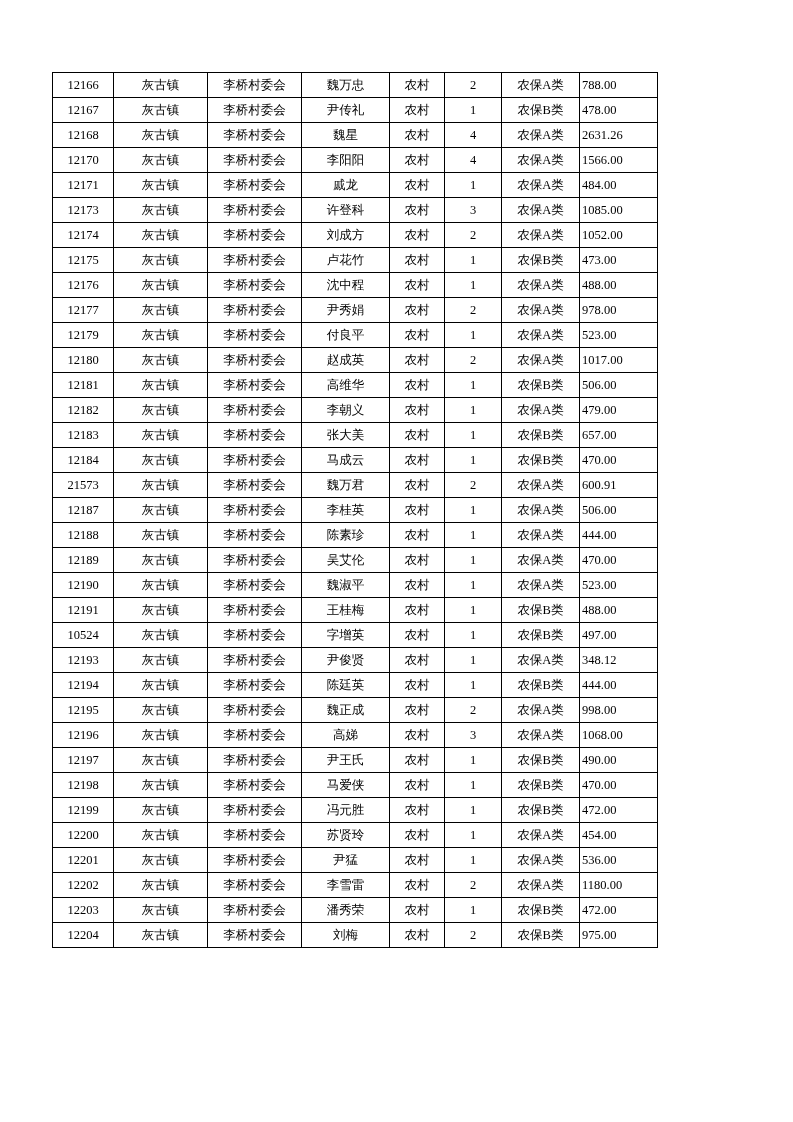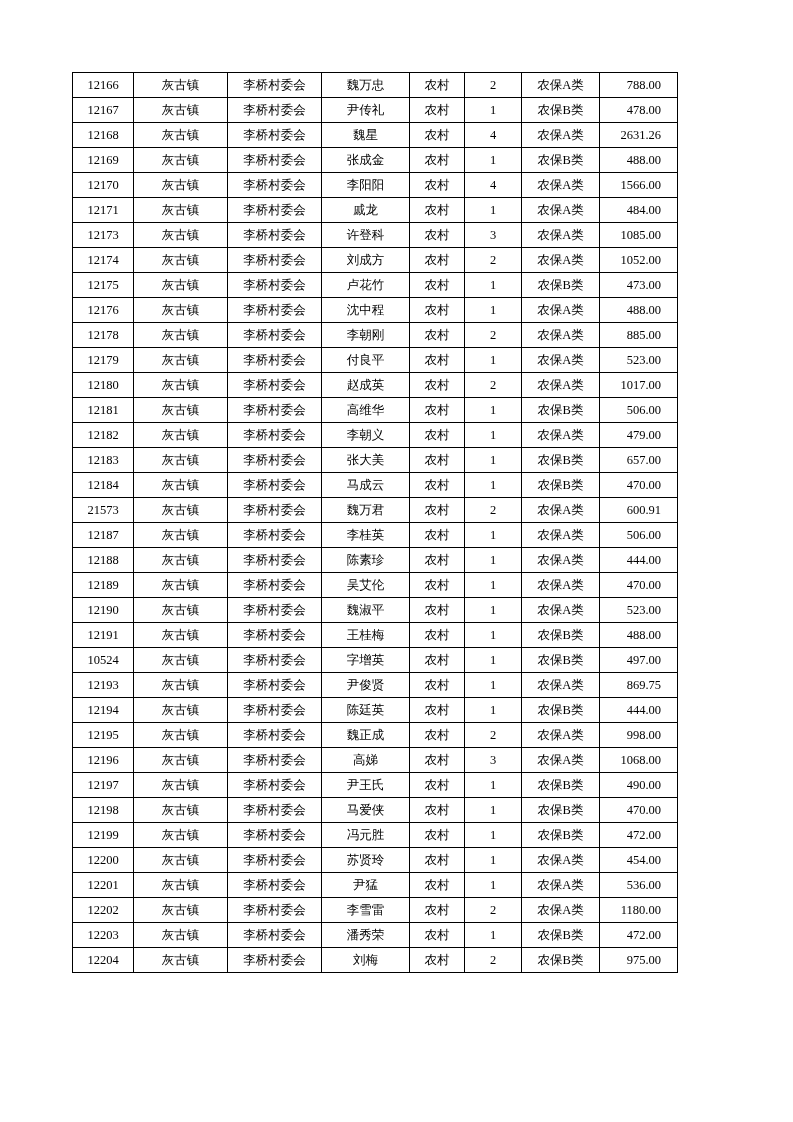--- a/index.html
+++ b/index.html
@@ -10,38 +10,38 @@
   body {
     width: 793px;
     height: 1122px;
     position: relative;
     font-family: "Liberation Serif", "DejaVu Serif", serif;
     color: #000000;
   }
   .sheet {
     position: absolute;
     top: 72px;
-    left: 72px;
+    left: 52px;
   }
   table.grid {
     border-collapse: collapse;
     table-layout: fixed;
   }
   table.grid td {
     border: 1px solid #000000;
     height: 24px;
     font-size: 12.5px;
     text-align: center;
     vertical-align: middle;
     padding: 0 2px;
     white-space: nowrap;
     overflow: hidden;
   }
   table.grid td.col-amount {
-    text-align: right;
+    text-align: left;
     padding-right: 16px;
   }
   col.c-id       { width: 61px; }
   col.c-town     { width: 94px; }
   col.c-village  { width: 94px; }
   col.c-name     { width: 88px; }
   col.c-type     { width: 55px; }
   col.c-count    { width: 57px; }
   col.c-category { width: 78px; }
   col.c-amount   { width: 78px; }
@@ -86,238 +86,228 @@
     <td>12168</td>
     <td>灰古镇</td>
     <td>李桥村委会</td>
     <td>魏星</td>
     <td>农村</td>
     <td>4</td>
     <td>农保A类</td>
     <td class="col-amount">2631.26</td>
   </tr>
         <tr>
-    <td>12169</td>
-    <td>灰古镇</td>
-    <td>李桥村委会</td>
-    <td>张成金</td>
-    <td>农村</td>
-    <td>1</td>
-    <td>农保B类</td>
+    <td>12170</td>
+    <td>灰古镇</td>
+    <td>李桥村委会</td>
+    <td>李阳阳</td>
+    <td>农村</td>
+    <td>4</td>
+    <td>农保A类</td>
+    <td class="col-amount">1566.00</td>
+  </tr>
+        <tr>
+    <td>12171</td>
+    <td>灰古镇</td>
+    <td>李桥村委会</td>
+    <td>戚龙</td>
+    <td>农村</td>
+    <td>1</td>
+    <td>农保A类</td>
+    <td class="col-amount">484.00</td>
+  </tr>
+        <tr>
+    <td>12173</td>
+    <td>灰古镇</td>
+    <td>李桥村委会</td>
+    <td>许登科</td>
+    <td>农村</td>
+    <td>3</td>
+    <td>农保A类</td>
+    <td class="col-amount">1085.00</td>
+  </tr>
+        <tr>
+    <td>12174</td>
+    <td>灰古镇</td>
+    <td>李桥村委会</td>
+    <td>刘成方</td>
+    <td>农村</td>
+    <td>2</td>
+    <td>农保A类</td>
+    <td class="col-amount">1052.00</td>
+  </tr>
+        <tr>
+    <td>12175</td>
+    <td>灰古镇</td>
+    <td>李桥村委会</td>
+    <td>卢花竹</td>
+    <td>农村</td>
+    <td>1</td>
+    <td>农保B类</td>
+    <td class="col-amount">473.00</td>
+  </tr>
+        <tr>
+    <td>12176</td>
+    <td>灰古镇</td>
+    <td>李桥村委会</td>
+    <td>沈中程</td>
+    <td>农村</td>
+    <td>1</td>
+    <td>农保A类</td>
     <td class="col-amount">488.00</td>
   </tr>
         <tr>
-    <td>12170</td>
-    <td>灰古镇</td>
-    <td>李桥村委会</td>
-    <td>李阳阳</td>
-    <td>农村</td>
-    <td>4</td>
-    <td>农保A类</td>
-    <td class="col-amount">1566.00</td>
-  </tr>
-        <tr>
-    <td>12171</td>
-    <td>灰古镇</td>
-    <td>李桥村委会</td>
-    <td>戚龙</td>
-    <td>农村</td>
-    <td>1</td>
-    <td>农保A类</td>
-    <td class="col-amount">484.00</td>
-  </tr>
-        <tr>
-    <td>12173</td>
-    <td>灰古镇</td>
-    <td>李桥村委会</td>
-    <td>许登科</td>
-    <td>农村</td>
-    <td>3</td>
-    <td>农保A类</td>
-    <td class="col-amount">1085.00</td>
-  </tr>
-        <tr>
-    <td>12174</td>
-    <td>灰古镇</td>
-    <td>李桥村委会</td>
-    <td>刘成方</td>
-    <td>农村</td>
-    <td>2</td>
-    <td>农保A类</td>
-    <td class="col-amount">1052.00</td>
-  </tr>
-        <tr>
-    <td>12175</td>
-    <td>灰古镇</td>
-    <td>李桥村委会</td>
-    <td>卢花竹</td>
-    <td>农村</td>
-    <td>1</td>
-    <td>农保B类</td>
-    <td class="col-amount">473.00</td>
-  </tr>
-        <tr>
-    <td>12176</td>
-    <td>灰古镇</td>
-    <td>李桥村委会</td>
-    <td>沈中程</td>
-    <td>农村</td>
-    <td>1</td>
-    <td>农保A类</td>
+    <td>12177</td>
+    <td>灰古镇</td>
+    <td>李桥村委会</td>
+    <td>尹秀娟</td>
+    <td>农村</td>
+    <td>2</td>
+    <td>农保A类</td>
+    <td class="col-amount">978.00</td>
+  </tr>
+        <tr>
+    <td>12179</td>
+    <td>灰古镇</td>
+    <td>李桥村委会</td>
+    <td>付良平</td>
+    <td>农村</td>
+    <td>1</td>
+    <td>农保A类</td>
+    <td class="col-amount">523.00</td>
+  </tr>
+        <tr>
+    <td>12180</td>
+    <td>灰古镇</td>
+    <td>李桥村委会</td>
+    <td>赵成英</td>
+    <td>农村</td>
+    <td>2</td>
+    <td>农保A类</td>
+    <td class="col-amount">1017.00</td>
+  </tr>
+        <tr>
+    <td>12181</td>
+    <td>灰古镇</td>
+    <td>李桥村委会</td>
+    <td>高维华</td>
+    <td>农村</td>
+    <td>1</td>
+    <td>农保B类</td>
+    <td class="col-amount">506.00</td>
+  </tr>
+        <tr>
+    <td>12182</td>
+    <td>灰古镇</td>
+    <td>李桥村委会</td>
+    <td>李朝义</td>
+    <td>农村</td>
+    <td>1</td>
+    <td>农保A类</td>
+    <td class="col-amount">479.00</td>
+  </tr>
+        <tr>
+    <td>12183</td>
+    <td>灰古镇</td>
+    <td>李桥村委会</td>
+    <td>张大美</td>
+    <td>农村</td>
+    <td>1</td>
+    <td>农保B类</td>
+    <td class="col-amount">657.00</td>
+  </tr>
+        <tr>
+    <td>12184</td>
+    <td>灰古镇</td>
+    <td>李桥村委会</td>
+    <td>马成云</td>
+    <td>农村</td>
+    <td>1</td>
+    <td>农保B类</td>
+    <td class="col-amount">470.00</td>
+  </tr>
+        <tr>
+    <td>21573</td>
+    <td>灰古镇</td>
+    <td>李桥村委会</td>
+    <td>魏万君</td>
+    <td>农村</td>
+    <td>2</td>
+    <td>农保A类</td>
+    <td class="col-amount">600.91</td>
+  </tr>
+        <tr>
+    <td>12187</td>
+    <td>灰古镇</td>
+    <td>李桥村委会</td>
+    <td>李桂英</td>
+    <td>农村</td>
+    <td>1</td>
+    <td>农保A类</td>
+    <td class="col-amount">506.00</td>
+  </tr>
+        <tr>
+    <td>12188</td>
+    <td>灰古镇</td>
+    <td>李桥村委会</td>
+    <td>陈素珍</td>
+    <td>农村</td>
+    <td>1</td>
+    <td>农保A类</td>
+    <td class="col-amount">444.00</td>
+  </tr>
+        <tr>
+    <td>12189</td>
+    <td>灰古镇</td>
+    <td>李桥村委会</td>
+    <td>吴艾伦</td>
+    <td>农村</td>
+    <td>1</td>
+    <td>农保A类</td>
+    <td class="col-amount">470.00</td>
+  </tr>
+        <tr>
+    <td>12190</td>
+    <td>灰古镇</td>
+    <td>李桥村委会</td>
+    <td>魏淑平</td>
+    <td>农村</td>
+    <td>1</td>
+    <td>农保A类</td>
+    <td class="col-amount">523.00</td>
+  </tr>
+        <tr>
+    <td>12191</td>
+    <td>灰古镇</td>
+    <td>李桥村委会</td>
+    <td>王桂梅</td>
+    <td>农村</td>
+    <td>1</td>
+    <td>农保B类</td>
     <td class="col-amount">488.00</td>
   </tr>
         <tr>
-    <td>12178</td>
-    <td>灰古镇</td>
-    <td>李桥村委会</td>
-    <td>李朝刚</td>
-    <td>农村</td>
-    <td>2</td>
-    <td>农保A类</td>
-    <td class="col-amount">885.00</td>
-  </tr>
-        <tr>
-    <td>12179</td>
-    <td>灰古镇</td>
-    <td>李桥村委会</td>
-    <td>付良平</td>
-    <td>农村</td>
-    <td>1</td>
-    <td>农保A类</td>
-    <td class="col-amount">523.00</td>
-  </tr>
-        <tr>
-    <td>12180</td>
-    <td>灰古镇</td>
-    <td>李桥村委会</td>
-    <td>赵成英</td>
-    <td>农村</td>
-    <td>2</td>
-    <td>农保A类</td>
-    <td class="col-amount">1017.00</td>
-  </tr>
-        <tr>
-    <td>12181</td>
-    <td>灰古镇</td>
-    <td>李桥村委会</td>
-    <td>高维华</td>
-    <td>农村</td>
-    <td>1</td>
-    <td>农保B类</td>
-    <td class="col-amount">506.00</td>
-  </tr>
-        <tr>
-    <td>12182</td>
-    <td>灰古镇</td>
-    <td>李桥村委会</td>
-    <td>李朝义</td>
-    <td>农村</td>
-    <td>1</td>
-    <td>农保A类</td>
-    <td class="col-amount">479.00</td>
-  </tr>
-        <tr>
-    <td>12183</td>
-    <td>灰古镇</td>
-    <td>李桥村委会</td>
-    <td>张大美</td>
-    <td>农村</td>
-    <td>1</td>
-    <td>农保B类</td>
-    <td class="col-amount">657.00</td>
-  </tr>
-        <tr>
-    <td>12184</td>
-    <td>灰古镇</td>
-    <td>李桥村委会</td>
-    <td>马成云</td>
-    <td>农村</td>
-    <td>1</td>
-    <td>农保B类</td>
-    <td class="col-amount">470.00</td>
-  </tr>
-        <tr>
-    <td>21573</td>
-    <td>灰古镇</td>
-    <td>李桥村委会</td>
-    <td>魏万君</td>
-    <td>农村</td>
-    <td>2</td>
-    <td>农保A类</td>
-    <td class="col-amount">600.91</td>
-  </tr>
-        <tr>
-    <td>12187</td>
-    <td>灰古镇</td>
-    <td>李桥村委会</td>
-    <td>李桂英</td>
-    <td>农村</td>
-    <td>1</td>
-    <td>农保A类</td>
-    <td class="col-amount">506.00</td>
-  </tr>
-        <tr>
-    <td>12188</td>
-    <td>灰古镇</td>
-    <td>李桥村委会</td>
-    <td>陈素珍</td>
-    <td>农村</td>
-    <td>1</td>
-    <td>农保A类</td>
-    <td class="col-amount">444.00</td>
-  </tr>
-        <tr>
-    <td>12189</td>
-    <td>灰古镇</td>
-    <td>李桥村委会</td>
-    <td>吴艾伦</td>
-    <td>农村</td>
-    <td>1</td>
-    <td>农保A类</td>
-    <td class="col-amount">470.00</td>
-  </tr>
-        <tr>
-    <td>12190</td>
-    <td>灰古镇</td>
-    <td>李桥村委会</td>
-    <td>魏淑平</td>
-    <td>农村</td>
-    <td>1</td>
-    <td>农保A类</td>
-    <td class="col-amount">523.00</td>
-  </tr>
-        <tr>
-    <td>12191</td>
-    <td>灰古镇</td>
-    <td>李桥村委会</td>
-    <td>王桂梅</td>
-    <td>农村</td>
-    <td>1</td>
-    <td>农保B类</td>
-    <td class="col-amount">488.00</td>
-  </tr>
-        <tr>
     <td>10524</td>
     <td>灰古镇</td>
     <td>李桥村委会</td>
     <td>字增英</td>
     <td>农村</td>
     <td>1</td>
     <td>农保B类</td>
     <td class="col-amount">497.00</td>
   </tr>
         <tr>
     <td>12193</td>
     <td>灰古镇</td>
     <td>李桥村委会</td>
     <td>尹俊贤</td>
     <td>农村</td>
     <td>1</td>
     <td>农保A类</td>
-    <td class="col-amount">869.75</td>
+    <td class="col-amount">348.12</td>
   </tr>
         <tr>
     <td>12194</td>
     <td>灰古镇</td>
     <td>李桥村委会</td>
     <td>陈廷英</td>
     <td>农村</td>
     <td>1</td>
     <td>农保B类</td>
     <td class="col-amount">444.00</td>

